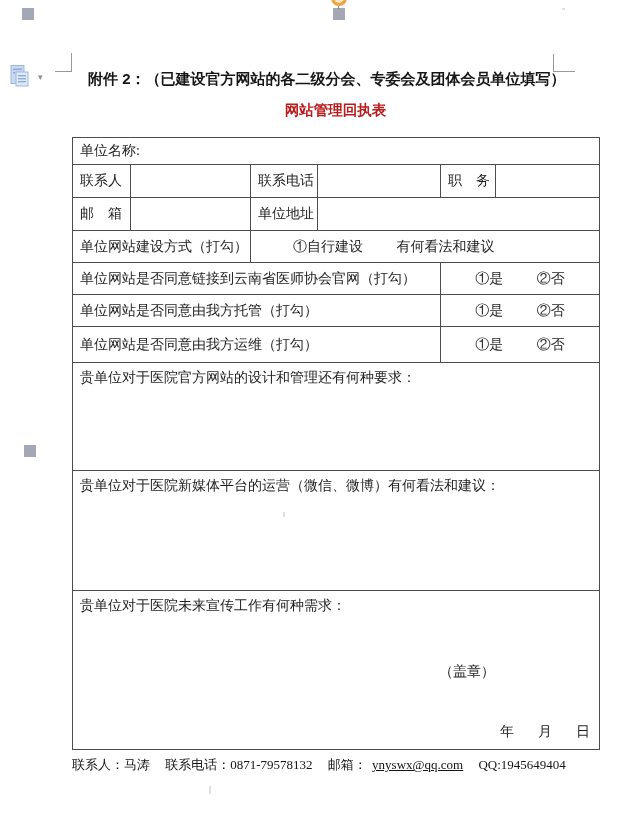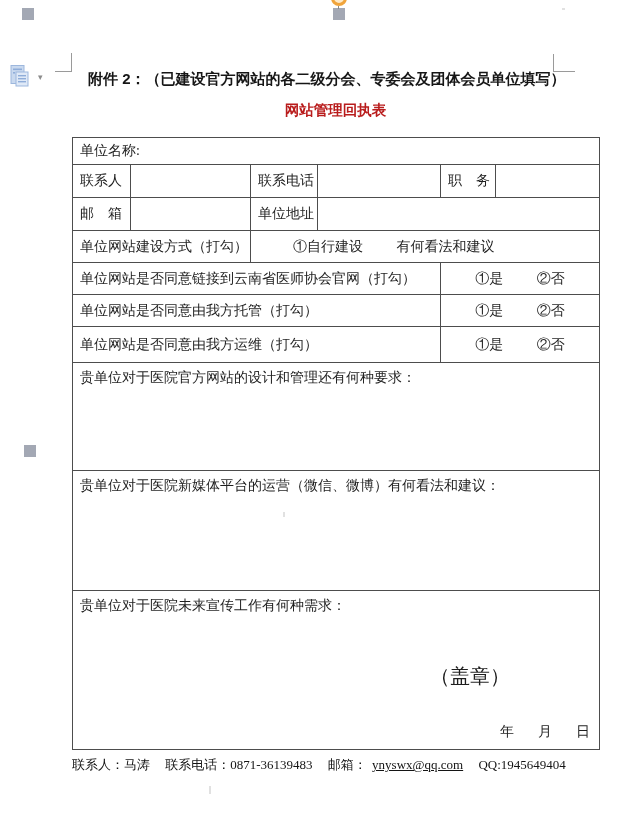--- a/index.html
+++ b/index.html
@@ -30,21 +30,21 @@
     vertical-align:middle;white-space:nowrap;overflow:hidden;}
   tr.r1{height:27px;} tr.r2{height:33px;} tr.r3{height:33px;} tr.r4{height:32px;}
   tr.r5{height:32px;} tr.r6{height:32px;} tr.r7{height:36px;}
   tr.r8{height:108px;padding-left:28px;} tr.r9{height:120px;} tr.r10{height:159px;}
   td.top{vertical-align:top;padding-top:6px;}
   td.options-cell{padding:0 0 0 42px;}
   td.options-cell .opt2{margin-left:30px;}
   td.yn-cell{padding:0;text-align:center;}
   td.yn-cell .no{margin-left:30px;}
   td.rel{position:relative;}
-  .stamp{position:absolute;left:357px;top:72px;font-size:20px;}
+  .stamp{position:absolute;left:366px;top:72px;font-size:14px;}
   .date-line{position:absolute;left:419px;top:132px;font-size:14px;margin-left:8px;}
   .date-line .dm{margin-left:24px;} .date-line .dd{margin-left:24px;}
   
   .footer{position:absolute;left:72px;top:756px;font-size:13px;color:#141414;white-space:nowrap;}
   .footer span{margin-right:12px;}
   .footer .email{text-decoration:underline;}
   .footer .qq{margin-right:0;}
   
   .speck{position:absolute;background:#cdcdcd;opacity:.6;}
 </style>
@@ -148,21 +148,21 @@
       <span class="date-line">
         <span class="dy">年</span><span class="dm">月</span><span class="dd">日</span>
       </span>
     </td>
   </tr>
 </tbody>
   </table>
 
 <div class="footer">
   <span>联系人：马涛</span>
-  <span>联系电话：0871-36139483</span>
+  <span>联系电话：0871-79578132</span>
   <span style="margin-right:2px;text-align:right;">邮箱：</span>
   <span class="email">ynyswx@qq.com</span>
   <span class="qq">QQ:1945649404</span>
 </div>
 
 <div class="speck" style="left:283px;top:512px;width:2px;height:5px;"></div>
 <div class="speck" style="left:209px;top:786px;width:2px;height:8px;"></div>
 <div class="speck" style="left:562px;top:8px;width:3px;height:2px;"></div>
 
 </body></html>

